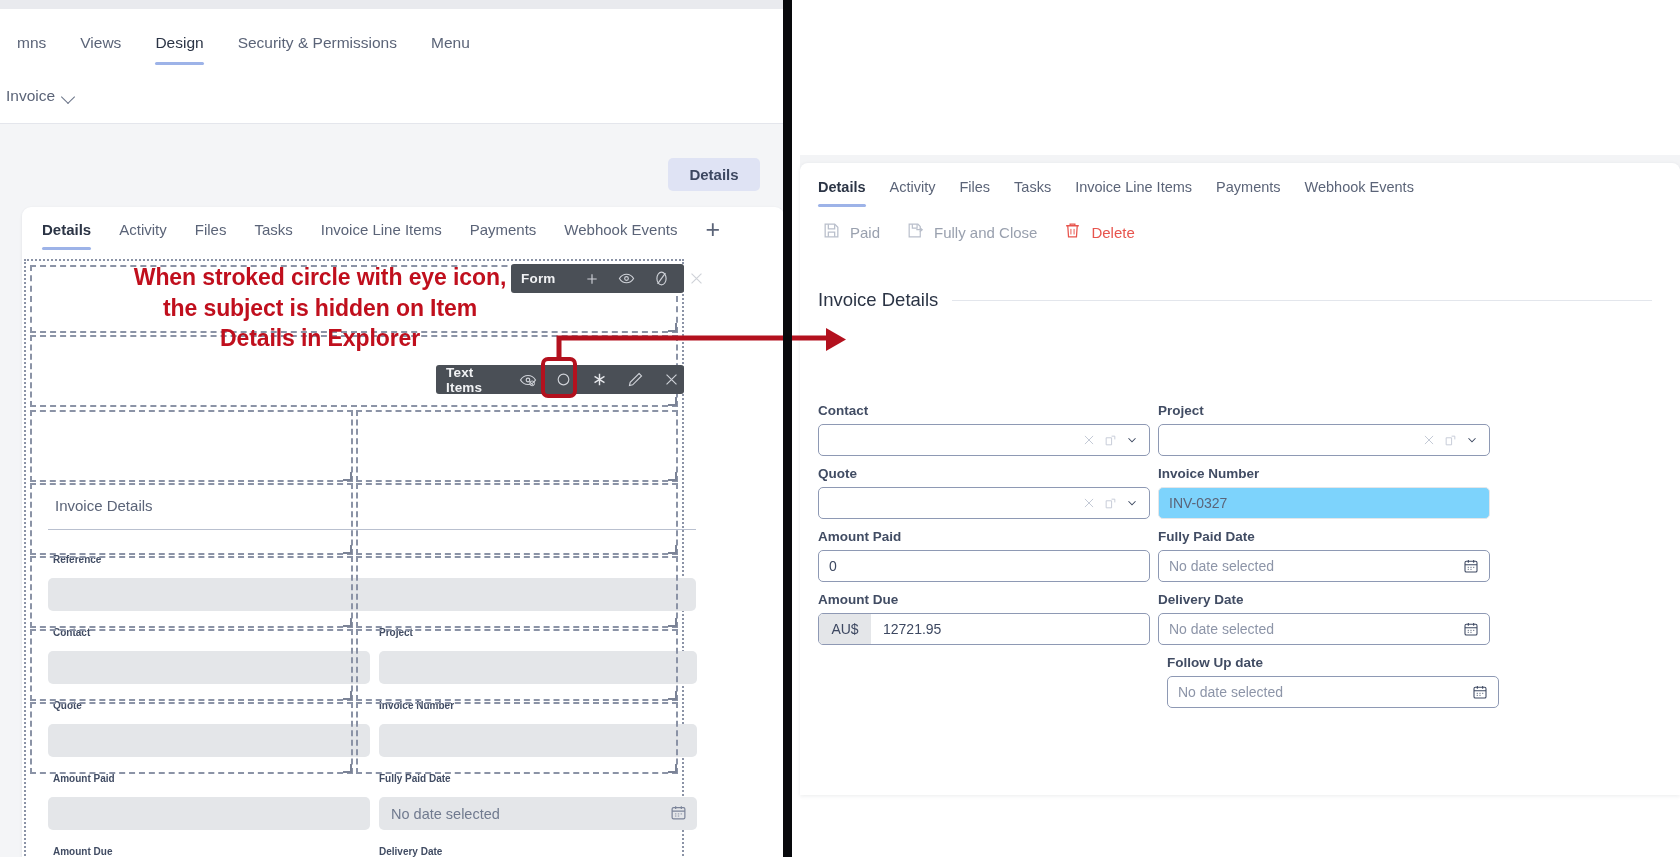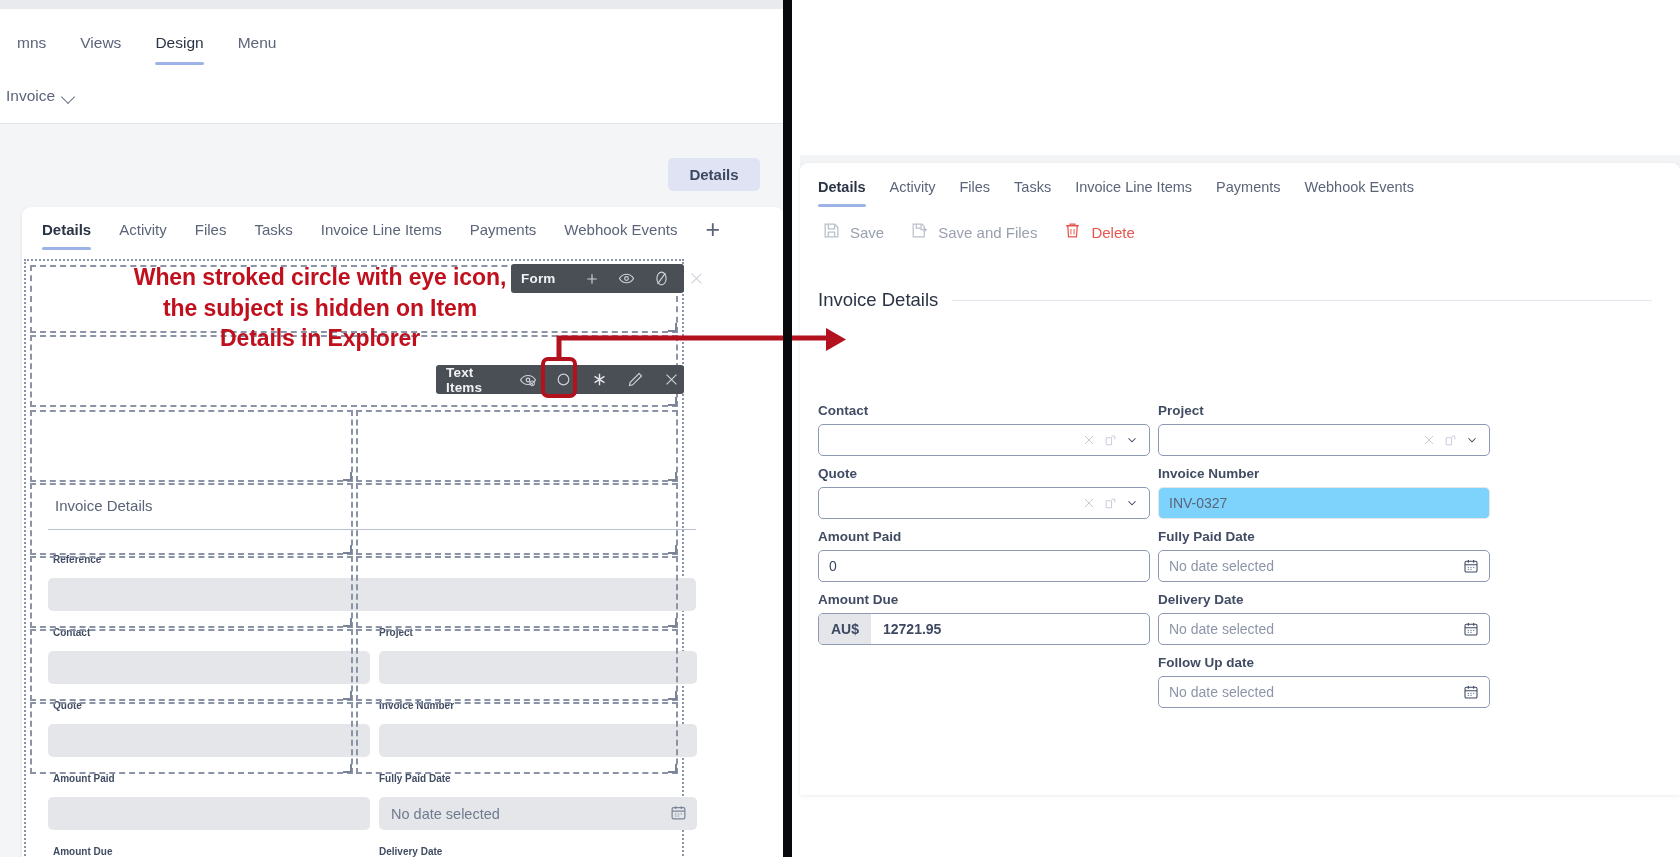--- a/index.html
+++ b/index.html
@@ -177,20 +177,21 @@
 <div id="root">
 
   <div id="left-pane">
     <div class="lp-topstrip"></div>
 
     <div class="lp-header">
       <div class="nav-tabs">
         <div class="nav-tab">mns</div>
         <div class="nav-tab">Views</div>
         <div class="nav-tab active">Design</div>
+        <div class="nav-tab">Security &amp; Permissions</div>
         <div class="nav-tab">Menu</div>
       </div>
       <div class="entity-select">
         <span>Invoice</span>
         <span class="chev-d"></span>
       </div>
     </div>
 
     <div class="details-btn">Details</div>
 
@@ -379,31 +380,31 @@
       </div>
 
       <div class="rp-actions">
         <div class="act">
           <span>
             <svg width="19" height="19" viewBox="0 0 24 24" fill="none" stroke="#b9bfcb" stroke-width="1.6">
               <path d="M4 4h12l4 4v12H4z"></path>
                 <path d="M8 4v6h8V4M8 20v-6h8v6"></path>
             </svg>
           </span>
-          <span>Save</span>
+          <span>Paid</span>
         </div>
         <div class="act">
           <span>
             <svg width="19" height="19" viewBox="0 0 24 24" fill="none" stroke="#b9bfcb" stroke-width="1.5">
               <path d="M4 4h11l3 3v13H4z"></path>
                 <path d="M8 4v5h6V4"></path>
                 <path d="M13 11h7M17.5 8.5L20.5 11l-3 2.5"></path>
             </svg>
           </span>
-          <span>Save and Files</span>
+          <span>Fully and Close</span>
         </div>
         <div class="act danger">
           <span>
             <svg width="19" height="19" viewBox="0 0 24 24" fill="none" stroke="#e7544d" stroke-width="1.6">
               <path d="M4 6h16M9 6V4h6v2M6 6l1 14h10l1-14"></path>
                 <path d="M10 10v7M14 10v7" stroke-width="1.2"></path>
             </svg>
           </span>
           <span>Delete</span>
         </div>
@@ -510,21 +511,21 @@
               <rect x="3" y="5" width="18" height="16" rx="2"></rect>
                 <path d="M3 10h18M8 3v4M16 3v4"></path>
               <path d="M7 14h2M11 14h2M15 14h2M7 17h2M11 17h2" stroke-width="1.1"></path>
             </svg>
           </span>
         </div>
       </div>
 
       <div class="rfield" style="left:18px; top:429px; width:332px;">
         <span class="rlabel">Amount Due</span>
-        <div class="rinput" style="padding-left:64px;font-weight:bold;">
+        <div class="rinput" style="padding-left:64px;">
           <span class="cur-prefix">AU$</span>
           <span>12721.95</span>
         </div>
       </div>
 
       <div class="rfield" style="left:358px; top:429px; width:332px;">
         <span class="rlabel">Delivery Date</span>
         <div class="rinput">
           <span class="ph">No date selected</span>
           <span class="spacer"></span>
@@ -532,21 +533,21 @@
             <svg width="16" height="16" viewBox="0 0 24 24" fill="none" stroke="#3d4861" stroke-width="1.6">
               <rect x="3" y="5" width="18" height="16" rx="2"></rect>
                 <path d="M3 10h18M8 3v4M16 3v4"></path>
               <path d="M7 14h2M11 14h2M15 14h2M7 17h2M11 17h2" stroke-width="1.1"></path>
             </svg>
           </span>
         </div>
       </div>
 
 
-      <div class="rfield" style="left:358px; top:492px; width:332px;">
+      <div class="rfield" style="left:367px; top:492px; width:332px;">
         <span class="rlabel">Follow Up date</span>
         <div class="rinput">
           <span class="ph">No date selected</span>
           <span class="spacer"></span>
           <span class="ic dark">
             <svg width="16" height="16" viewBox="0 0 24 24" fill="none" stroke="#3d4861" stroke-width="1.6">
               <rect x="3" y="5" width="18" height="16" rx="2"></rect>
                 <path d="M3 10h18M8 3v4M16 3v4"></path>
               <path d="M7 14h2M11 14h2M15 14h2M7 17h2M11 17h2" stroke-width="1.1"></path>
             </svg>

